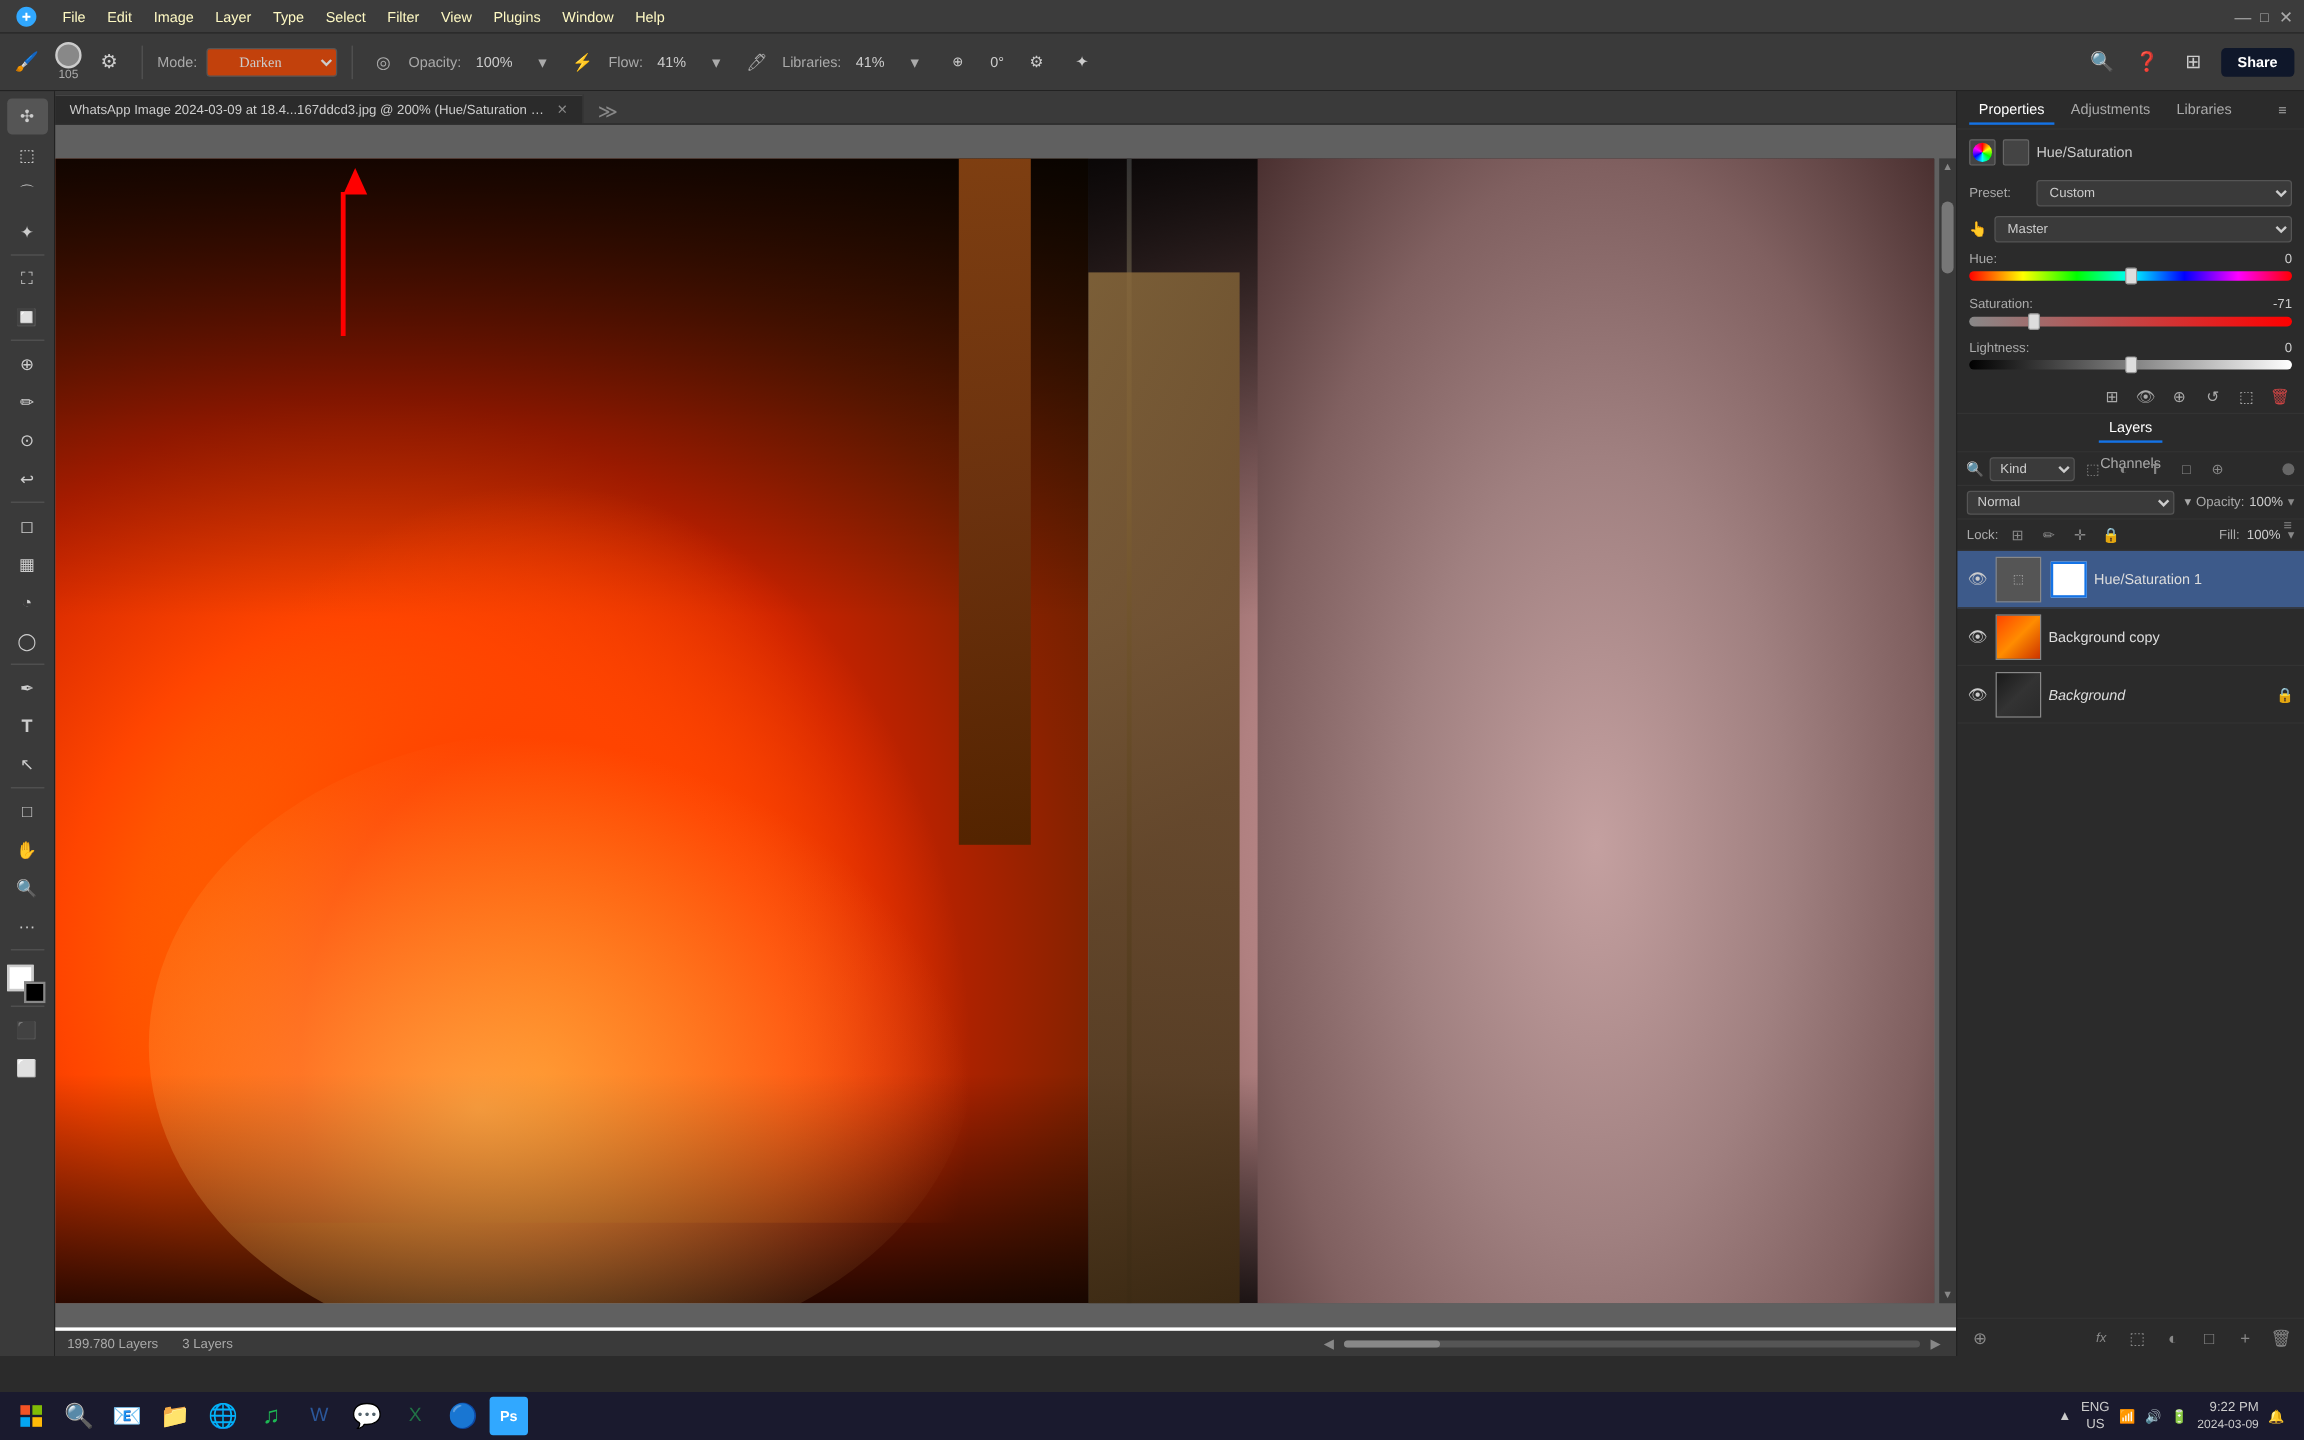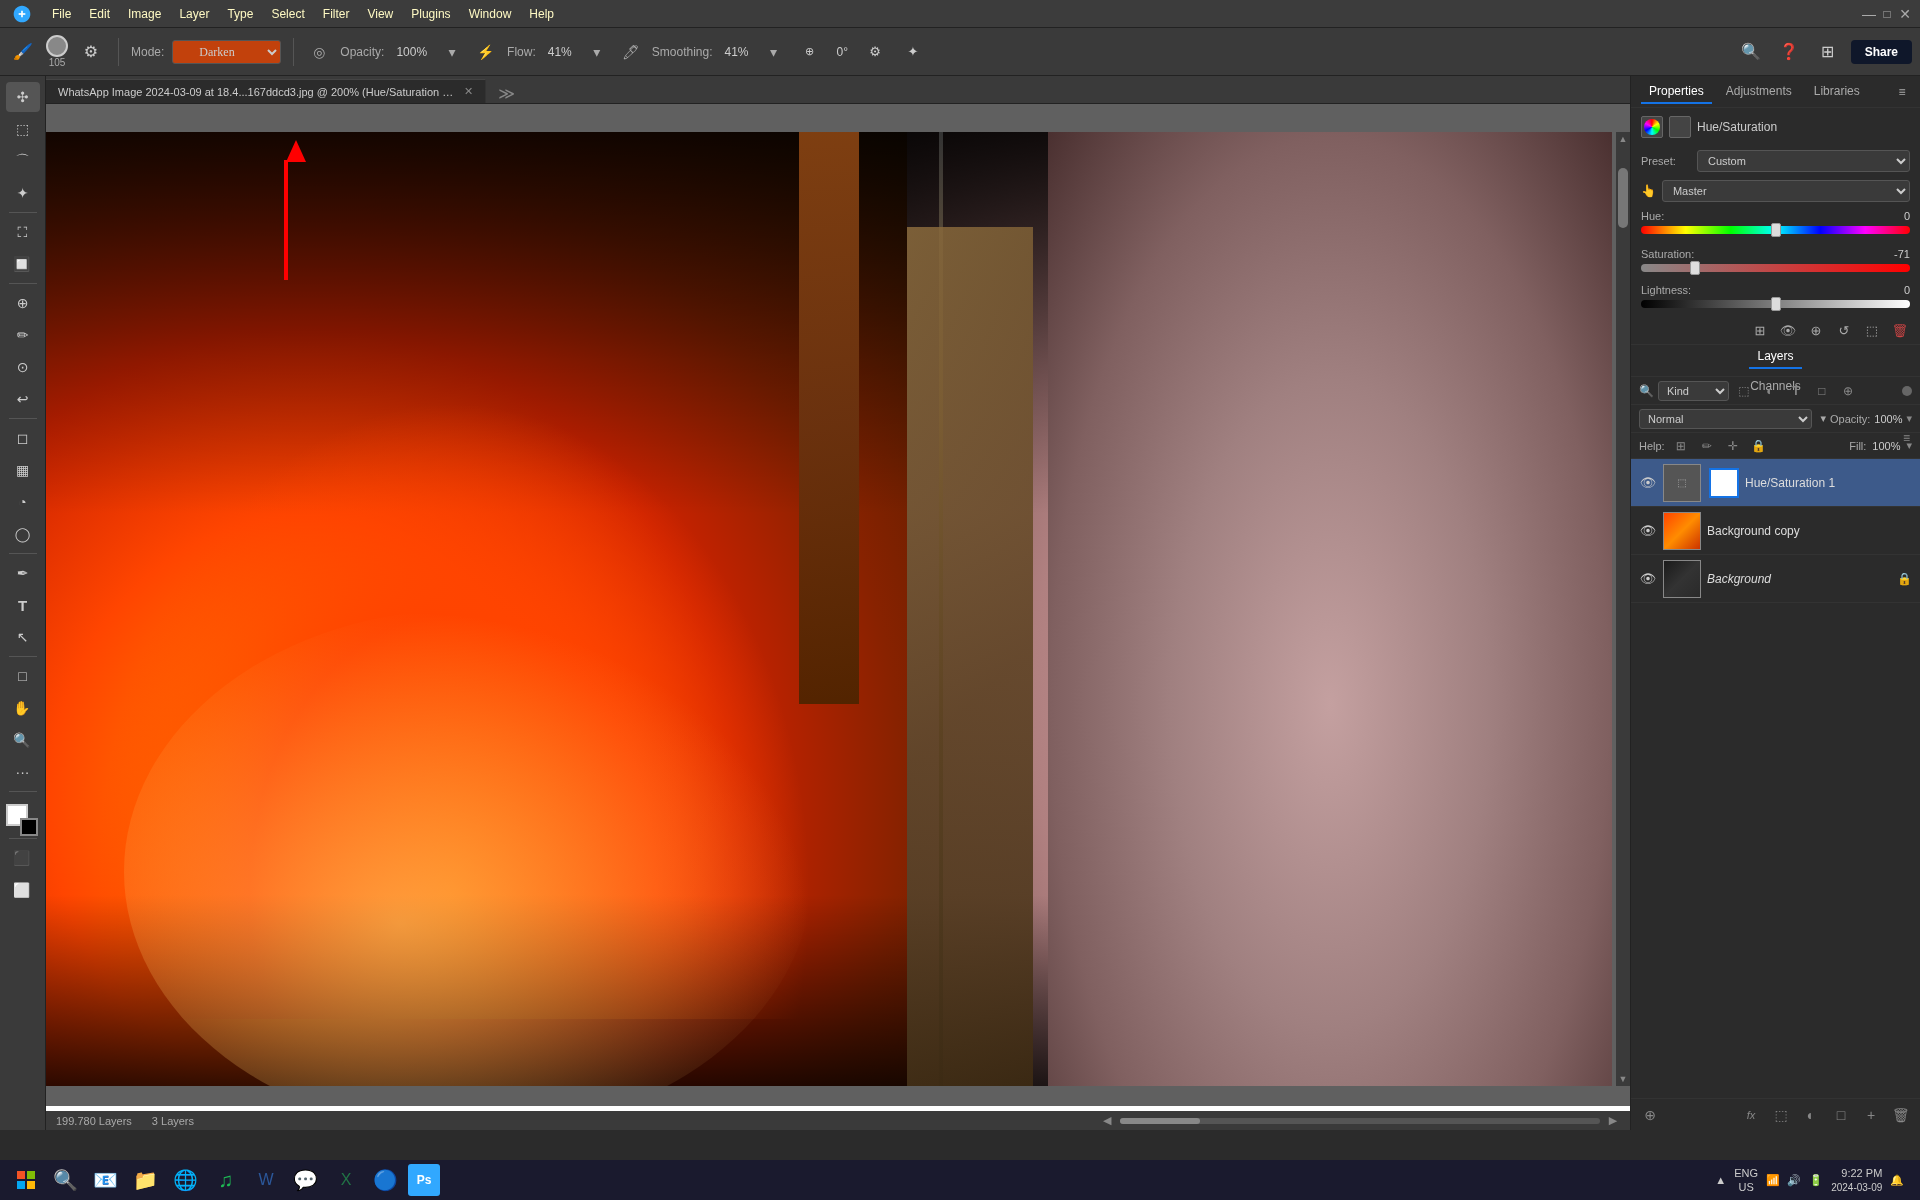--- a/index.html
+++ b/index.html
@@ -36,21 +36,21 @@
     .color-container { position: relative; width: 34px; height: 34px; display: flex; align-items: flex-start; justify-content: flex-start; margin-top: 4px; }
 
     
     #canvas-area { flex: 1; background: #404040; display: flex; flex-direction: column; position: relative; overflow: hidden; }
     #tab-bar { height: 28px; background: #3a3a3a; display: flex; align-items: flex-end; padding: 0 0 0 0; border-bottom: 1px solid #222; }
     .tab-item { height: 24px; padding: 0 12px; background: #2b2b2b; color: #ccc; display: flex; align-items: center; gap: 6px; font-size: 11px; cursor: pointer; border-right: 1px solid #333; border-top: 1px solid #444; }
     .tab-close { color: #888; font-size: 11px; cursor: pointer; }
     #canvas-scroll { flex: 1; overflow: hidden; position: relative; background: #606060; }
 
     
-    #status-bar { height: 24px; background: #3a3a3a; border-top: 5px solid #ffffff; display: flex; align-items: center; padding: 0 10px; gap: 20px; font-size: 11px; color: #aaa; }
+    #status-bar { height: 24px; background: #3a3a3a; border-top: 3px solid #ffffff; display: flex; align-items: center; padding: 0 10px; gap: 20px; font-size: 11px; color: #aaa; }
     .scroll-nav { width: 14px; height: 14px; display: flex; align-items: center; justify-content: center; color: #888; cursor: pointer; }
     .scroll-track { flex: 1; height: 6px; background: #555; border-radius: 3px; margin: 0 4px; }
     .scroll-thumb { width: 80px; height: 6px; background: #888; border-radius: 3px; }
 
     
     #right-panel { width: 290px; background: #2b2b2b; border-left: 1px solid #222; display: flex; flex-direction: column; }
 
     
     #properties-panel { flex: 0 0 auto; background: #2b2b2b; border-bottom: 1px solid #333; }
     .panel-header { height: 32px; display: flex; align-items: center; padding: 0 10px; gap: 6px; border-bottom: 1px solid #333; }
@@ -204,21 +204,21 @@
   <div class="toolbar-icon-btn">▾</div>
 
   <div class="toolbar-icon-btn">⚡</div>
 
   <span class="toolbar-label">Flow:</span>
   <span class="toolbar-value">41%</span>
   <div class="toolbar-icon-btn">▾</div>
 
   <div class="toolbar-icon-btn">🖊</div>
 
-  <span class="toolbar-label">Smoothing:</span>
+  <span class="toolbar-label">Libraries:</span>
   <span class="toolbar-value">41%</span>
   <div class="toolbar-icon-btn">▾</div>
 
   <div class="toolbar-btn" style="font-size:11px;">⊕</div>
   <span class="toolbar-value">0°</span>
 
   <div class="toolbar-btn" style="font-size:13px;">⚙</div>
   <div class="toolbar-btn" style="font-size:13px;">✦</div>
 
   <div style="flex:1"></div>
@@ -444,21 +444,21 @@
           <option>Multiply</option>
           <option>Color Burn</option>
         </select>
         <div style="color:#aaa;font-size:11px;margin-left:4px;">▾</div>
         <span class="opacity-label">Opacity:</span>
         <span class="opacity-val">100%</span>
         <div style="color:#888;font-size:11px;">▾</div>
       </div>
 
       <div class="lock-fill-row">
-        <span class="lock-label">Help:</span>
+        <span class="lock-label">Lock:</span>
         <div class="lock-icon-btn">⊞</div>
         <div class="lock-icon-btn">✏</div>
         <div class="lock-icon-btn">✛</div>
         <div class="lock-icon-btn">🔒</div>
         <span class="fill-label">Fill:</span>
         <span class="fill-val">100%</span>
         <div style="color:#888;font-size:11px;">▾</div>
       </div>
 
       <div class="layers-list">

